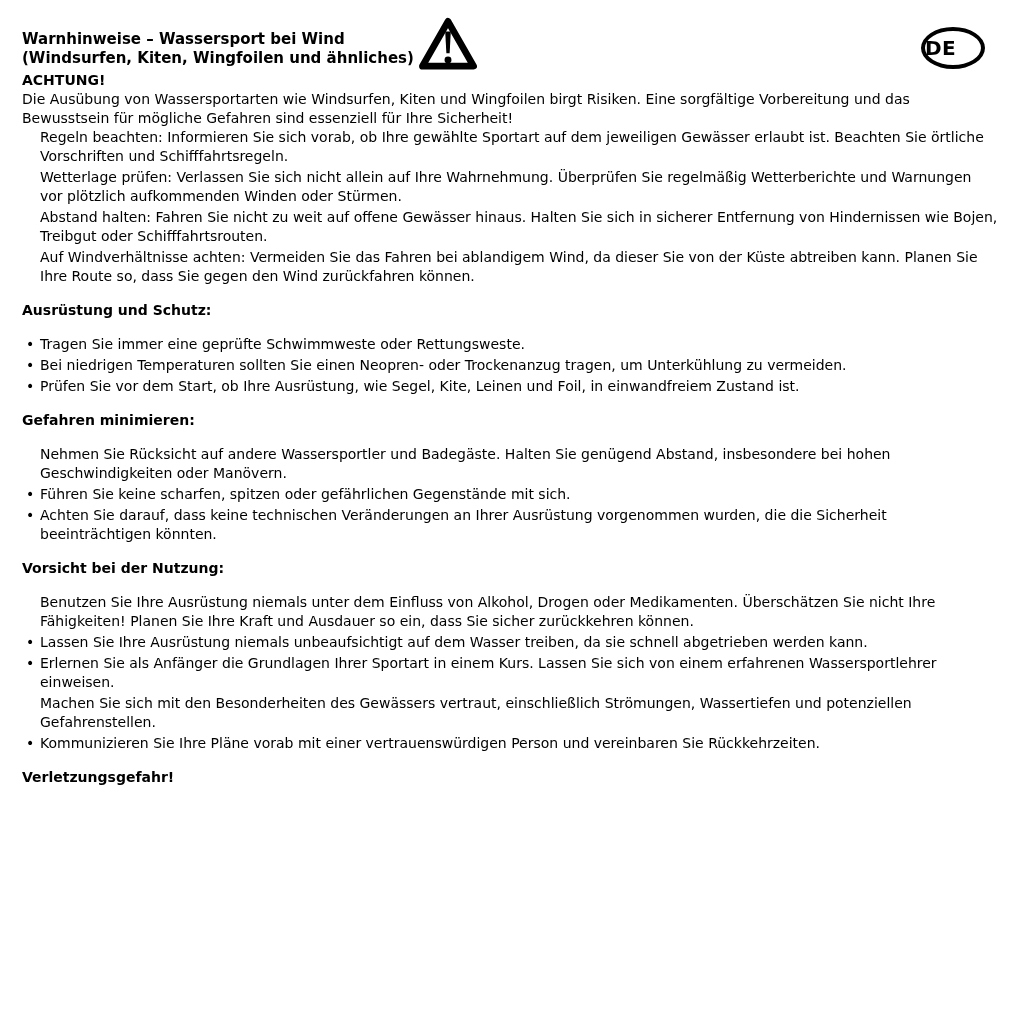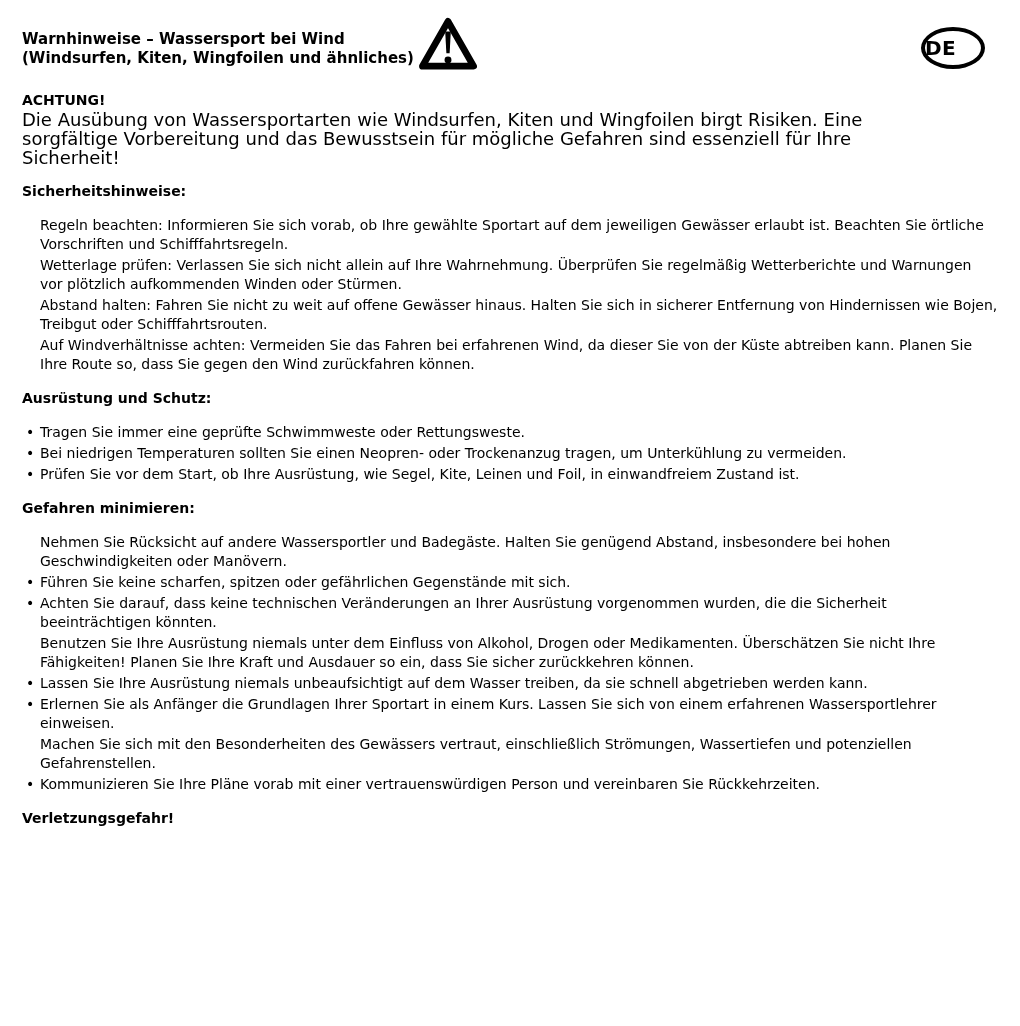--- a/index.html
+++ b/index.html
@@ -15,21 +15,20 @@
     height: 1026px;
     box-sizing: border-box;
     padding: 30px 10px 0 22px;
     overflow: hidden;
     background: #ffffff;
   }
   
   .doc-header {
     display: flex;
     align-items: flex-start;
-    margin-bottom: 20px;
   }
   .title-wrap {
     font-weight: bold;
     font-size: 15px;
     line-height: 18.5px;
     white-space: nowrap;
   }
   .warn-tri {
     width: 58px;
     height: 54px;
@@ -57,21 +56,21 @@
   h2 {
     font-size: 14px;
     font-weight: bold;
     margin: 15px 0;
     line-height: 19px;
   }
   h2.tight { margin: 15px 0 0 0; }
   h2.first { margin: 0; }
   p.body-par {
     margin: 0;
-    font-size: 18px;
+    font-size: 14px;
     line-height: 19px;
     max-width: 905px;
   }
   .list { margin: 0; }
   .item {
     display: flex;
     align-items: flex-start;
     margin: 0 0 2px 0;
     font-size: 14px;
     line-height: 19px;
@@ -104,37 +103,36 @@
       <span>DE</span>
     </div>
   </header>
 
   <section>
     <h2 class="first">ACHTUNG!</h2>
     <p class="body-par">Die Ausübung von Wassersportarten wie Windsurfen, Kiten und Wingfoilen birgt Risiken. Eine sorgfältige Vorbereitung und das Bewusstsein für mögliche Gefahren sind essenziell für Ihre Sicherheit!</p>
   </section>
 
   <section>
-    <h2>Sicherheitshinweise:</h2>
     <div class="list">
       <div class="item">
         <span class="marker"></span>
         <div class="txt">Regeln beachten: Informieren Sie sich vorab, ob Ihre gewählte Sportart auf dem jeweiligen Gewässer erlaubt ist. Beachten Sie örtliche Vorschriften und Schifffahrtsregeln.</div>
       </div>
       <div class="item">
         <span class="marker"></span>
         <div class="txt">Wetterlage prüfen: Verlassen Sie sich nicht allein auf Ihre Wahrnehmung. Überprüfen Sie regelmäßig Wetterberichte und Warnungen vor plötzlich aufkommenden Winden oder Stürmen.</div>
       </div>
       <div class="item">
         <span class="marker"></span>
         <div class="txt">Abstand halten: Fahren Sie nicht zu weit auf offene Gewässer hinaus. Halten Sie sich in sicherer Entfernung von Hindernissen wie Bojen, Treibgut oder Schifffahrtsrouten.</div>
       </div>
       <div class="item">
         <span class="marker"></span>
-        <div class="txt">Auf Windverhältnisse achten: Vermeiden Sie das Fahren bei erfahrenen Wind, da dieser Sie von der Küste abtreiben kann. Planen Sie Ihre Route so, dass Sie gegen den Wind zurückfahren können.</div>
+        <div class="txt">Auf Windverhältnisse achten: Vermeiden Sie das Fahren bei ablandigem Wind, da dieser Sie von der Küste abtreiben kann. Planen Sie Ihre Route so, dass Sie gegen den Wind zurückfahren können.</div>
       </div>
     </div>
   </section>
 
   <section>
     <h2>Ausrüstung und Schutz:</h2>
     <div class="list">
       <div class="item">
         <span class="marker">•</span>
         <div class="txt">Tragen Sie immer eine geprüfte Schwimmweste oder Rettungsweste.</div>
@@ -162,20 +160,21 @@
         <div class="txt">Führen Sie keine scharfen, spitzen oder gefährlichen Gegenstände mit sich.</div>
       </div>
       <div class="item">
         <span class="marker">•</span>
         <div class="txt">Achten Sie darauf, dass keine technischen Veränderungen an Ihrer Ausrüstung vorgenommen wurden, die die Sicherheit beeinträchtigen könnten.</div>
       </div>
     </div>
   </section>
 
   <section>
+    <h2>Vorsicht bei der Nutzung:</h2>
     <div class="list">
       <div class="item">
         <span class="marker"></span>
         <div class="txt">Benutzen Sie Ihre Ausrüstung niemals unter dem Einfluss von Alkohol, Drogen oder Medikamenten. Überschätzen Sie nicht Ihre Fähigkeiten! Planen Sie Ihre Kraft und Ausdauer so ein, dass Sie sicher zurückkehren können.</div>
       </div>
       <div class="item">
         <span class="marker">•</span>
         <div class="txt">Lassen Sie Ihre Ausrüstung niemals unbeaufsichtigt auf dem Wasser treiben, da sie schnell abgetrieben werden kann.</div>
       </div>
     </div>

